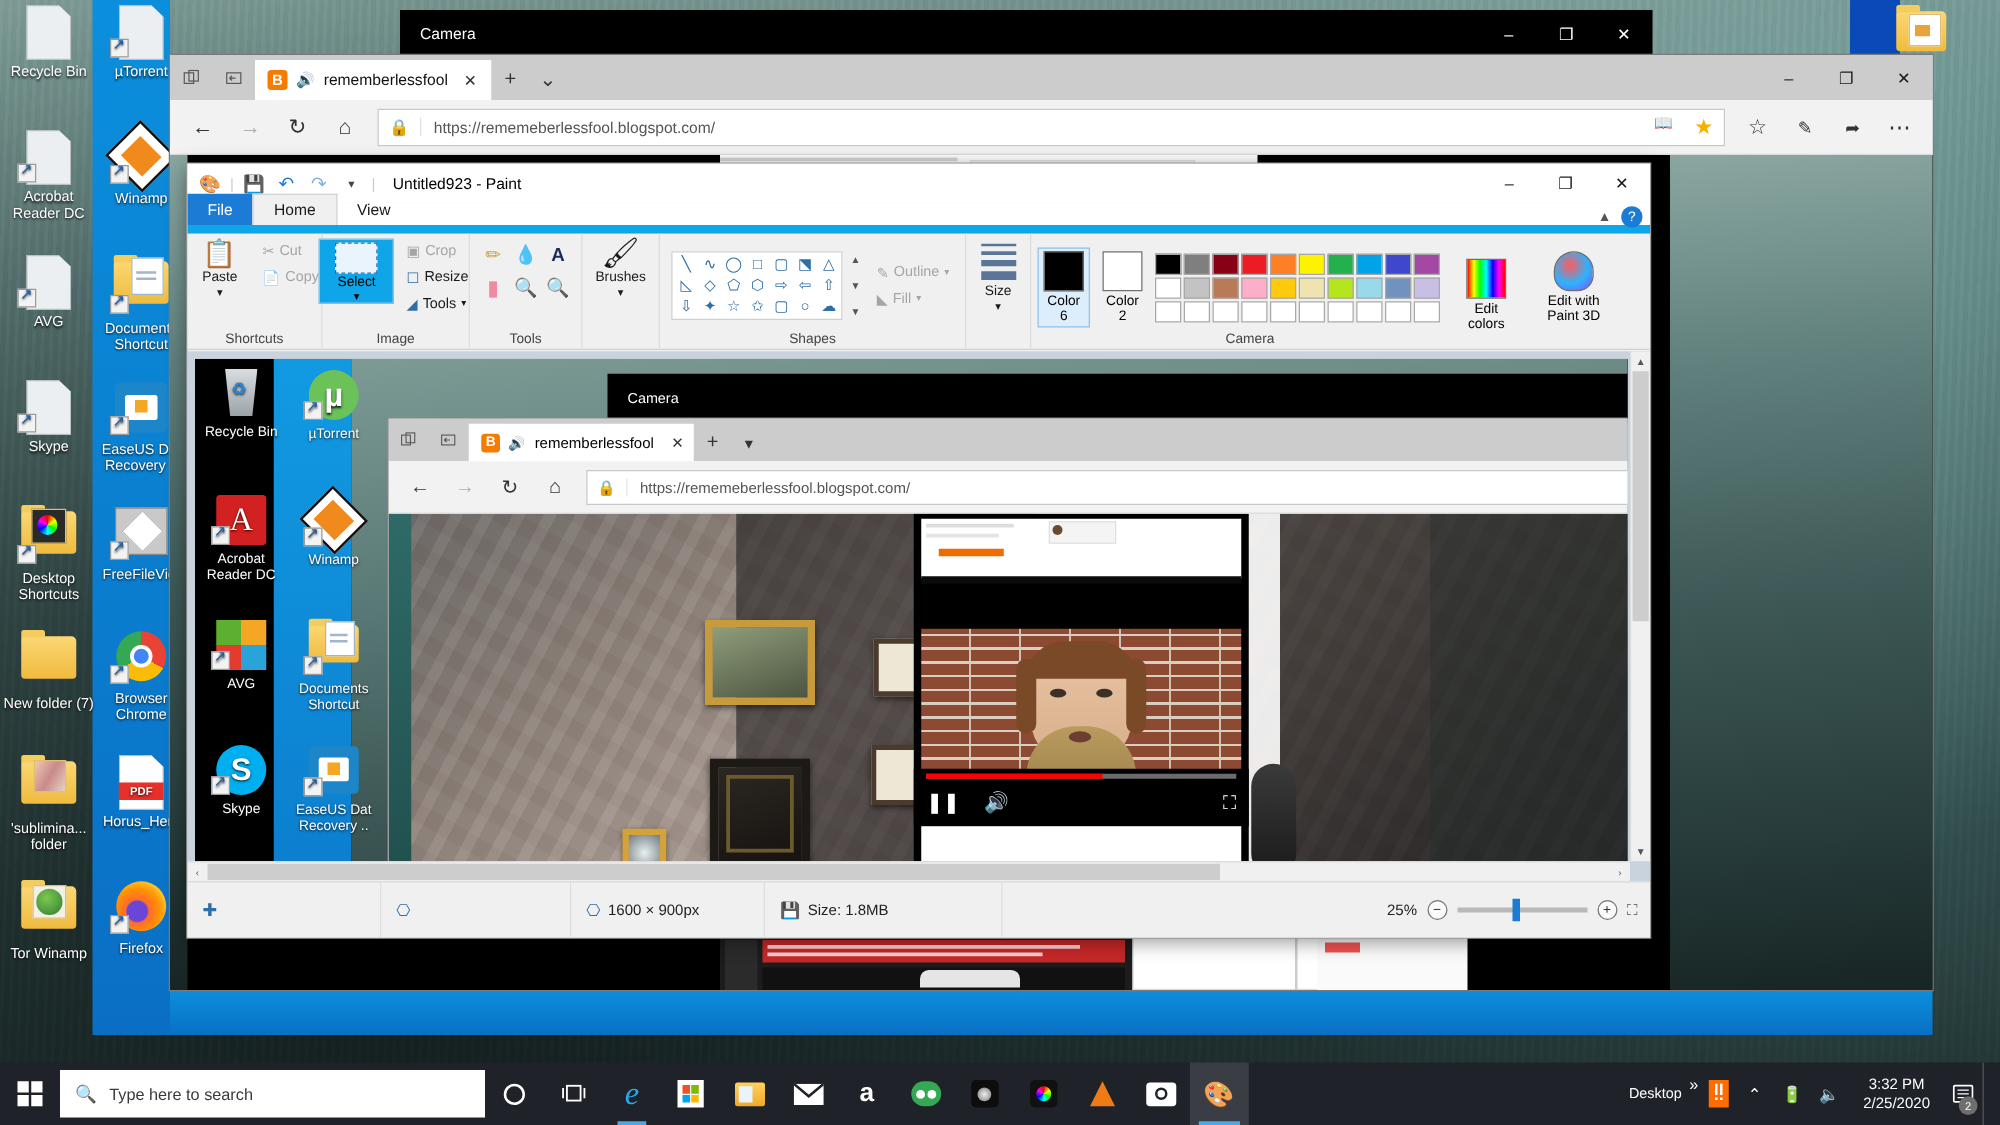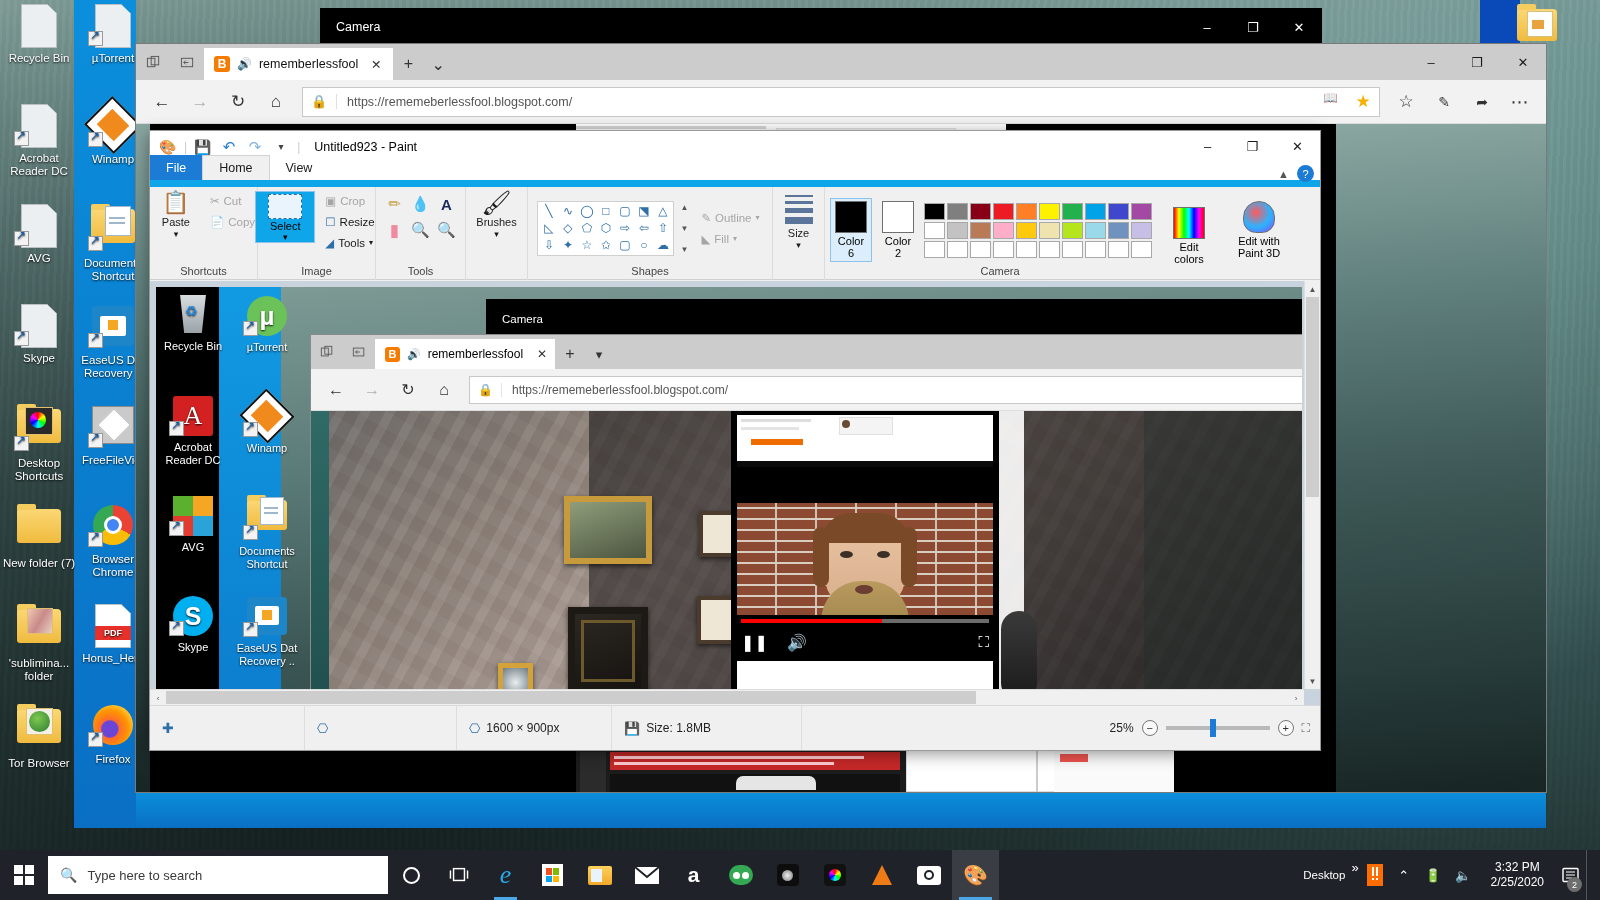--- a/index.html
+++ b/index.html
@@ -242,21 +242,21 @@
       </div>
       <span class="lbl">'sublimina... folder</span>
     </div>
     <div class="dicon" style="left: 2px; top: 704px;">
       <div class="ic">
         <div class="folder-ic">
           <div style="position:absolute;left:9px;top:-1px;width:27px;height:27px;background:#f5f0e6;border:1px solid #e0c070;"></div>
           <div style="position:absolute;left:12px;top:2px;width:21px;height:21px;border-radius:50%;background:radial-gradient(circle at 40% 35%,#7ec850,#2e7d32);"></div>
         </div>
       </div>
-      <span class="lbl">Tor Browser</span>
+      <span class="lbl">Tor Winamp</span>
     </div>
   </div>
 <div id="dcol2">
     <div class="dicon" style="left: 76px; top: 4px;">
       <div class="ic">
         <div class="page-ic"></div>
         <span class="shc"></span>
       </div>
       <span class="lbl">µTorrent</span>
     </div>

